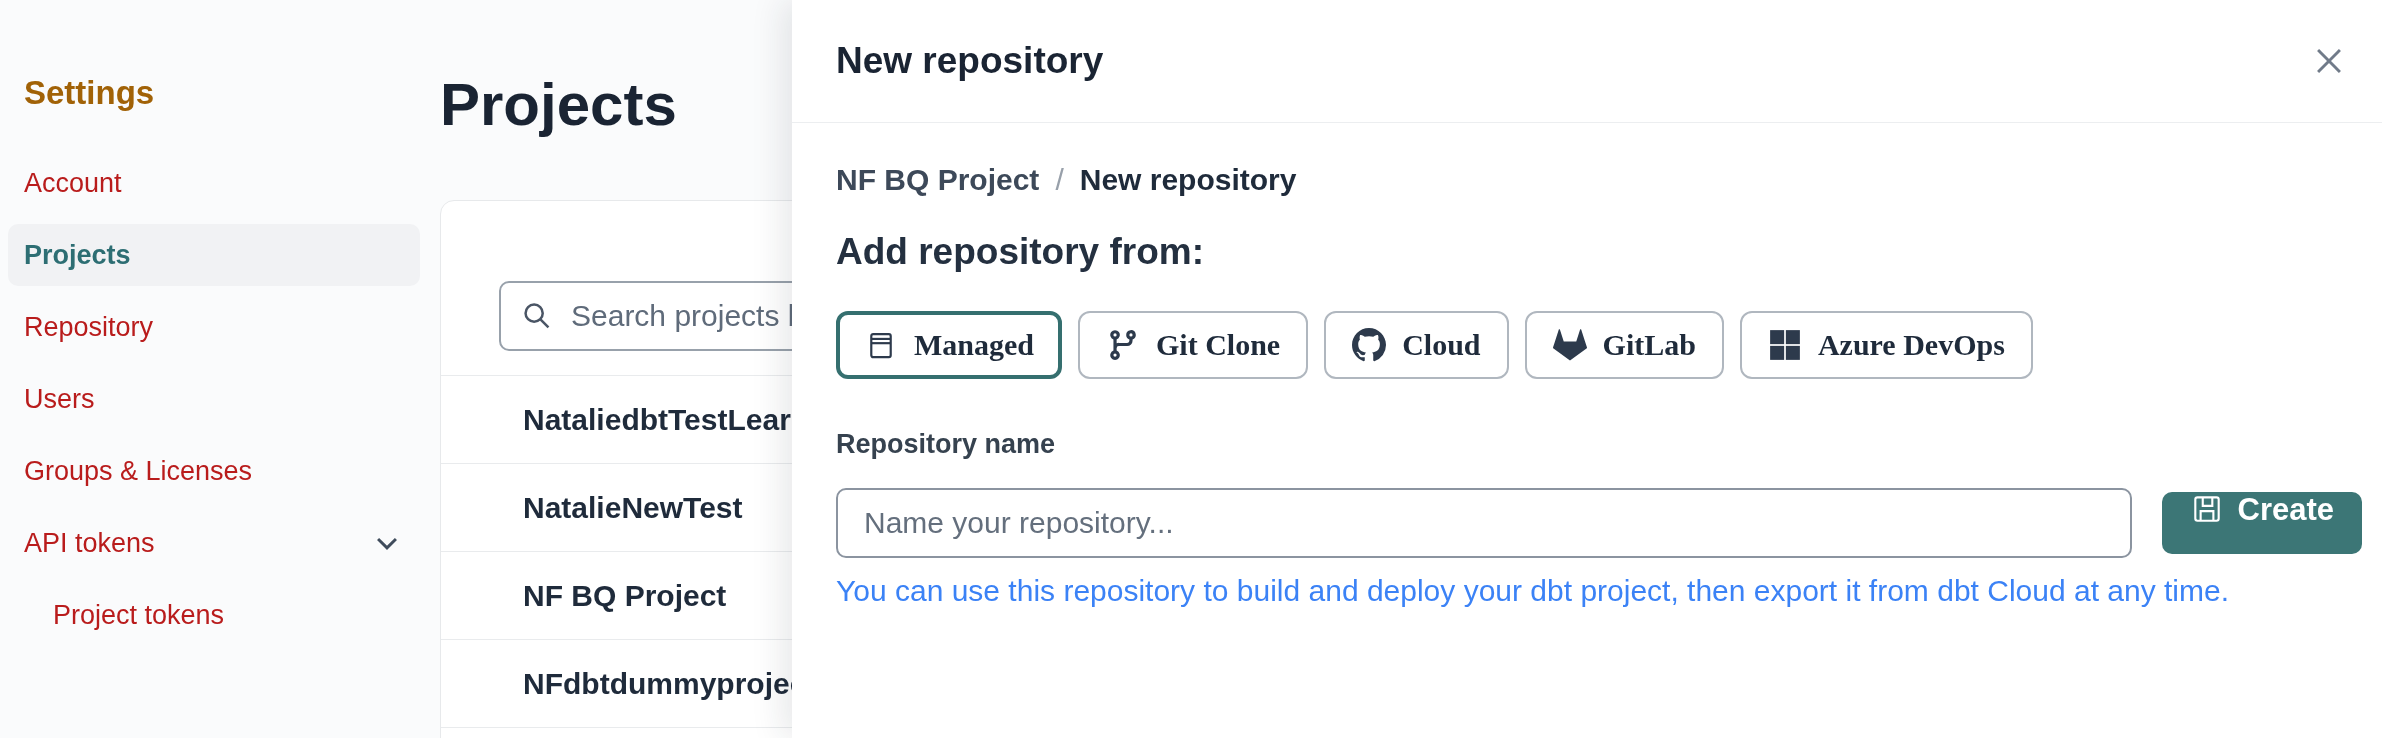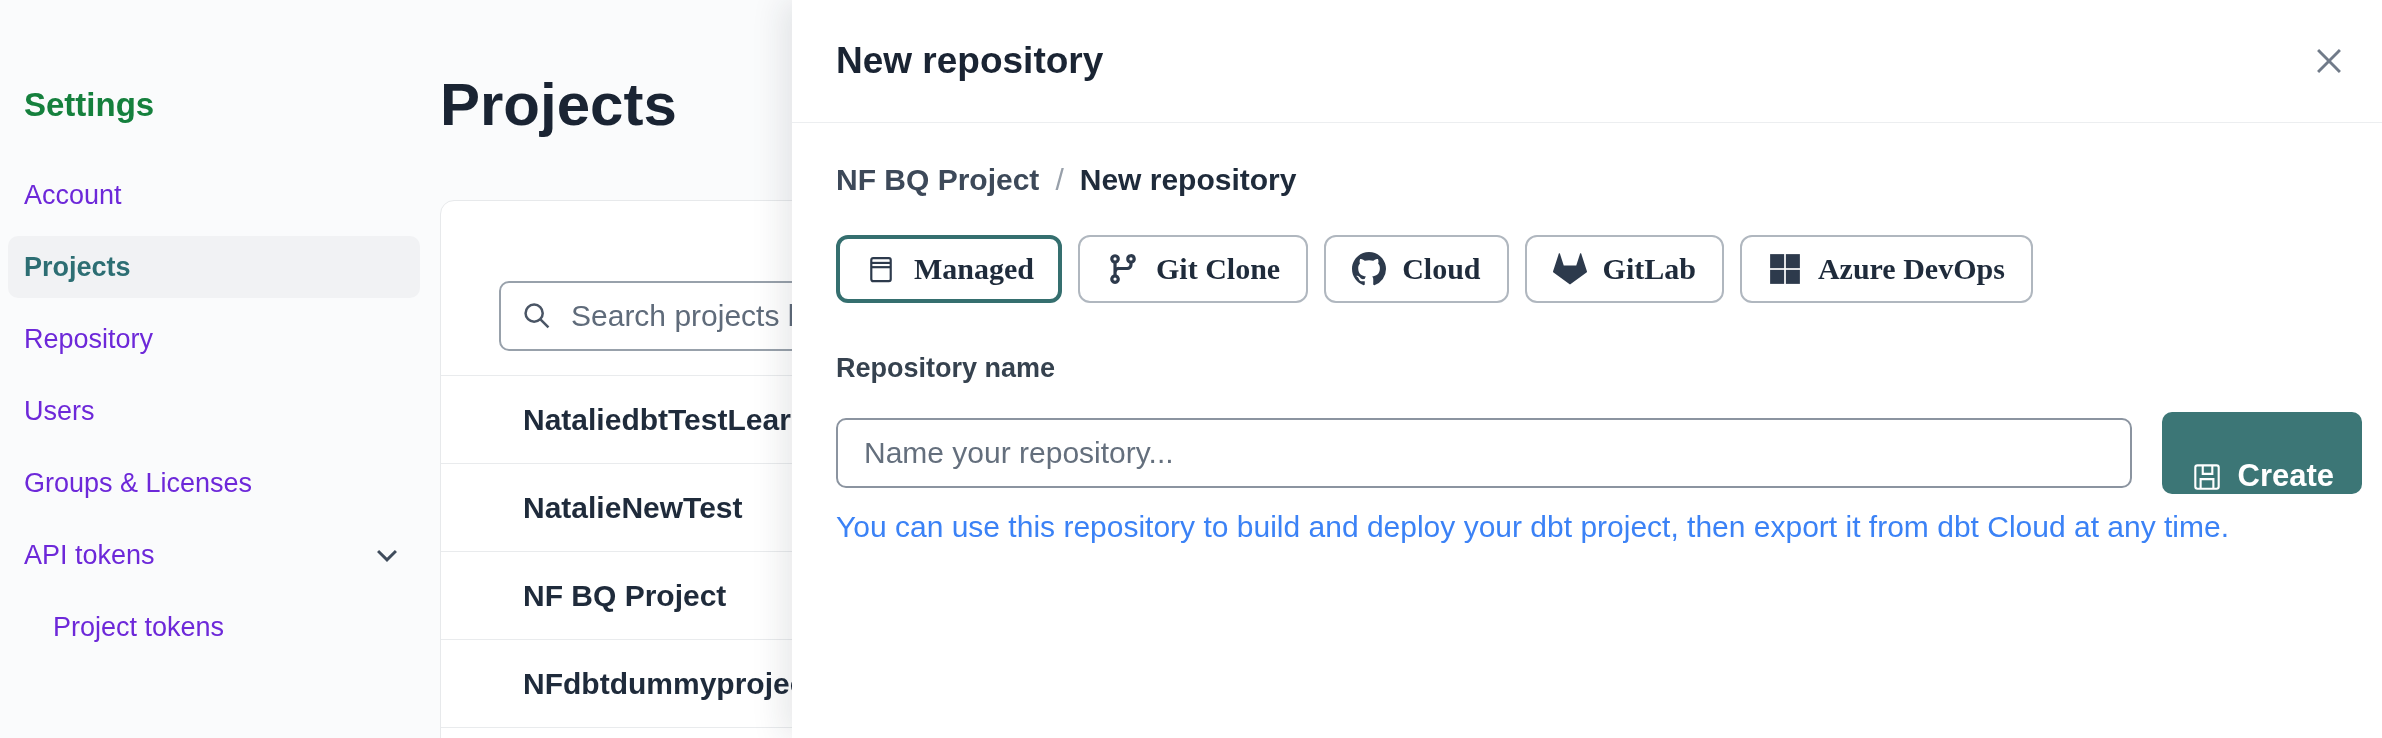--- a/index.html
+++ b/index.html
@@ -7,25 +7,25 @@
   body {
     font-family: "Liberation Sans", sans-serif;
     background: #fafbfc;
     color: #1f2b3b;
     position: relative;
     overflow: hidden;
   }
 
   
   .sidebar { position: absolute; left: 8px; top: 0; width: 412px; padding-top: 74px; }
-  .sidebar-title { font-size: 33px; font-weight: 700; color: #15803d; margin: 12px 0 40px 16px; }
+  .sidebar-title { font-size: 33px; font-weight: 700; color: #a16207; margin: 0 0 40px 16px; }
   .nav-item {
     height: 62px; display: flex; align-items: center;
     padding: 0 20px 0 16px; margin-bottom: 10px; border-radius: 10px;
-    font-size: 27px; color: #6d28d9; cursor: pointer;
+    font-size: 27px; color: #b91c1c; cursor: pointer;
   }
   .nav-item.active { background: #f1f2f4; color: #2d6e73; font-weight: 700; }
   .nav-item.between { justify-content: space-between; }
   .nav-item.sub { padding-left: 45px; }
   .chevron-down { width: 26px; height: 26px; stroke: #3f4c5c; stroke-width: 1.8; fill: none; }
 
   
   .main { position: absolute; left: 440px; top: 0; right: 0; height: 100%; }
   .page-title { font-size: 60px; font-weight: 700; color: #1a2433; padding-top: 70px; }
   .card {
@@ -89,25 +89,25 @@
 
   .field-label { font-size: 27px; font-weight: 700; color: #36424f; margin-top: 50px; }
   .name-row { display: flex; align-items: center; gap: 30px; margin-top: 28px; }
   .name-input {
     flex: 1; height: 70px; border: 2px solid #8b94a0; border-radius: 10px;
     padding: 0 26px; font-size: 30px; color: #1f2b3b; outline: none;
     font-family: "Liberation Sans", sans-serif;
   }
   .name-input::placeholder { color: #646f7d; opacity: 1; }
   .create-btn {
-    height: 82px; padding: 0 28px; flex: none;
+    height: 62px; padding: 0 28px; flex: none;
     background: #3c7676; color: #fff; border: none; border-radius: 10px;
     font-family: "Liberation Sans", sans-serif;
     font-size: 31px; font-weight: 700;
-    display: flex; align-items: flex-end; gap: 14px; cursor: pointer;
+    display: flex; align-items: flex-start; gap: 14px; cursor: pointer;
   }
   .save-icon { width: 34px; height: 34px; stroke: #ffffff; stroke-width: 2; fill: none; }
   .helper-text { font-size: 30px; color: #3b82f6; margin-top: 16px; }
 </style>
 </head>
 <body>
 
 <div class="page">
 
   <aside class="sidebar">
@@ -179,20 +179,21 @@
       </button>
     </header>
 
     <div class="modal-body">
       <div class="breadcrumb">
         <span class="crumb-parent">NF BQ Project</span>
         <span class="crumb-sep">/</span>
         <span class="crumb-current">New repository</span>
       </div>
 
+      <h2 class="add-heading">Add repository from:</h2>
 
       <div class="source-row">
         <button class="source-btn selected">
           <svg class="src-icon stroke" viewBox="0 0 28 28">
               <rect x="6" y="5" width="16" height="19" rx="1.5"></rect>
               <line x1="6" y1="9" x2="22" y2="9"></line>
               <line x1="6" y1="12.5" x2="22" y2="12.5"></line>
             </svg>
           <span>Managed</span>
         </button>

